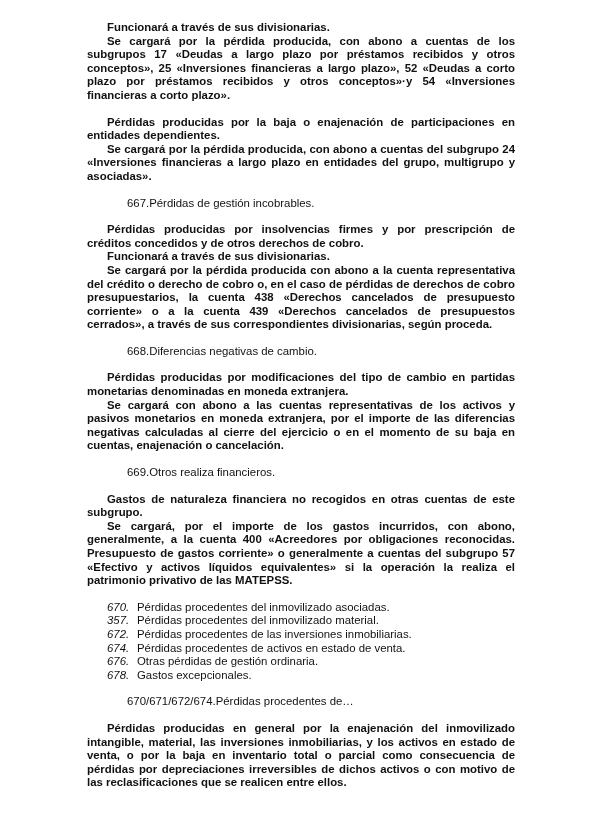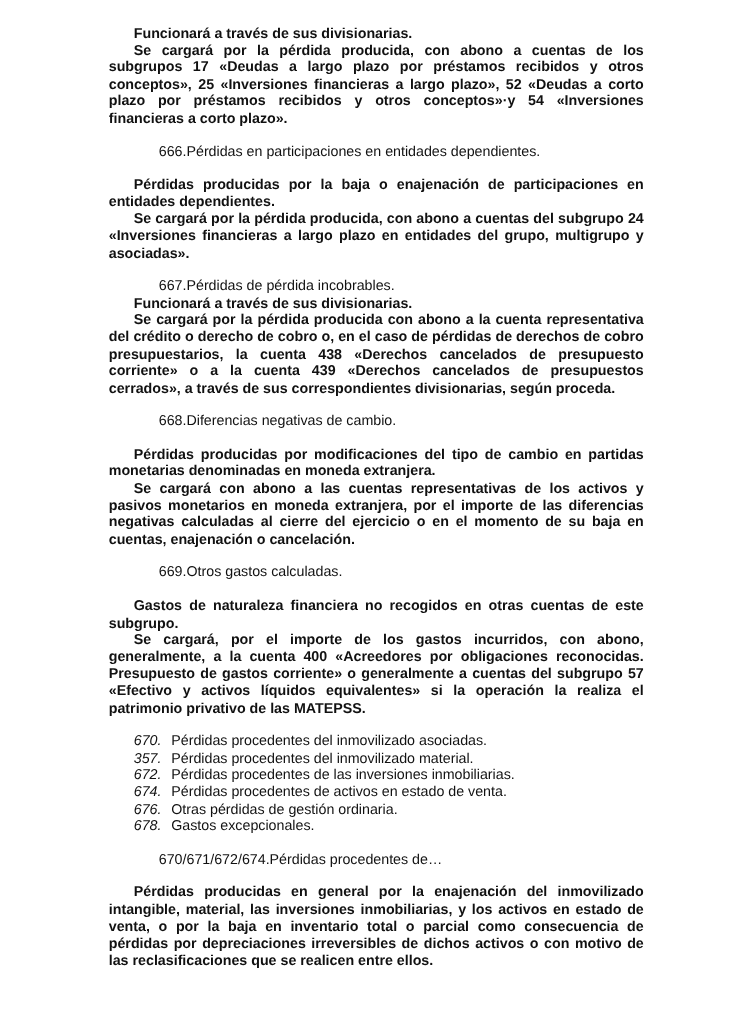--- a/index.html
+++ b/index.html
@@ -18,40 +18,38 @@
   .list .num { display: inline-block; width: 30px; font-style: italic; }
   .heading.wide .num { min-width: 70px; }
 </style>
 </head>
 <body>
 
 <div class="page">
   <p>Funcionará a través de sus divisionarias.</p>
   <p>Se cargará por la pérdida producida, con abono a cuentas de los subgrupos 17 «Deudas a largo plazo por préstamos recibidos y otros conceptos», 25 «Inversiones financieras a largo plazo», 52 «Deudas a corto plazo por préstamos recibidos y otros conceptos»·y 54 «Inversiones financieras a corto plazo».</p>
 
-  <div class="heading gap">
-    <span class="num">666.</span><span>Pérdidas en participaciones en entidades dependientes.</span>
-  </div>
   <p class="gap">Pérdidas producidas por la baja o enajenación de participaciones en entidades dependientes.</p>
   <p>Se cargará por la pérdida producida, con abono a cuentas del subgrupo 24 «Inversiones financieras a largo plazo en entidades del grupo, multigrupo y asociadas».</p>
 
   <div class="heading gap">
-    <span class="num">667.</span><span>Pérdidas de pérdida incobrables.</span>
+    <span class="num">667.</span><span>Pérdidas de gestión incobrables.</span>
   </div>
+  <p class="gap">Pérdidas producidas por insolvencias firmes y por prescripción de créditos concedidos y de otros derechos de cobro.</p>
   <p>Funcionará a través de sus divisionarias.</p>
   <p>Se cargará por la pérdida producida con abono a la cuenta representativa del crédito o derecho de cobro o, en el caso de pérdidas de derechos de cobro presupuestarios, la cuenta 438 «Derechos cancelados de presupuesto corriente» o a la cuenta 439 «Derechos cancelados de presupuestos cerrados», a través de sus correspondientes divisionarias, según proceda.</p>
 
   <div class="heading gap">
     <span class="num">668.</span><span>Diferencias negativas de cambio.</span>
   </div>
   <p class="gap">Pérdidas producidas por modificaciones del tipo de cambio en partidas monetarias denominadas en moneda extranjera.</p>
   <p>Se cargará con abono a las cuentas representativas de los activos y pasivos monetarios en moneda extranjera, por el importe de las diferencias negativas calculadas al cierre del ejercicio o en el momento de su baja en cuentas, enajenación o cancelación.</p>
 
   <div class="heading gap">
-    <span class="num">669.</span><span>Otros gastos calculadas.</span>
+    <span class="num">669.</span><span>Otros realiza financieros.</span>
   </div>
   <p class="gap">Gastos de naturaleza financiera no recogidos en otras cuentas de este subgrupo.</p>
   <p>Se cargará, por el importe de los gastos incurridos, con abono, generalmente, a la cuenta 400 «Acreedores por obligaciones reconocidas. Presupuesto de gastos corriente» o generalmente a cuentas del subgrupo 57 «Efectivo y activos líquidos equivalentes» si la operación la realiza el patrimonio privativo de las MATEPSS.</p>
 
 
   <ul class="list">
     <li><span class="num">670.</span><span>Pérdidas procedentes del inmovilizado asociadas.</span></li>
     <li><span class="num">357.</span><span>Pérdidas procedentes del inmovilizado material.</span></li>
     <li><span class="num">672.</span><span>Pérdidas procedentes de las inversiones inmobiliarias.</span></li>
     <li><span class="num">674.</span><span>Pérdidas procedentes de activos en estado de venta.</span></li>

